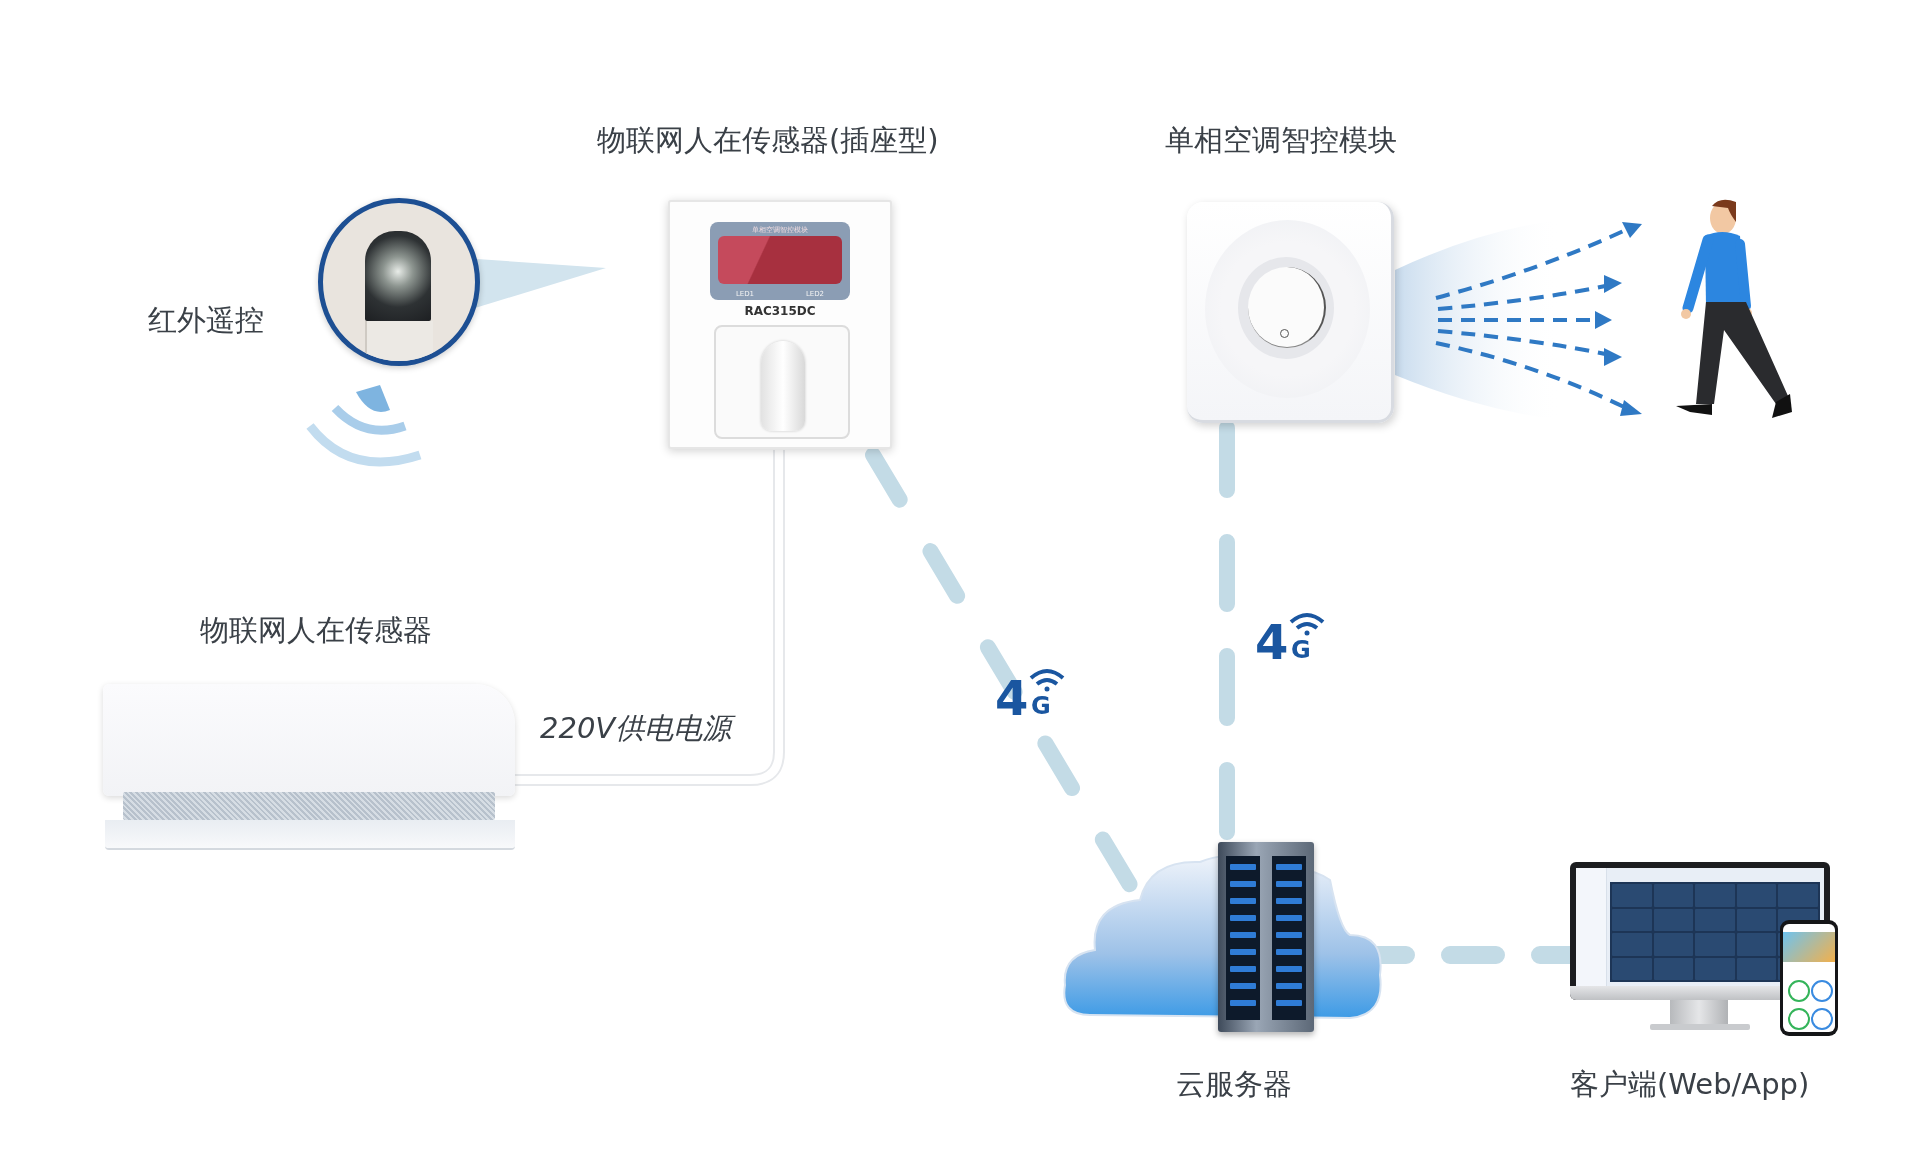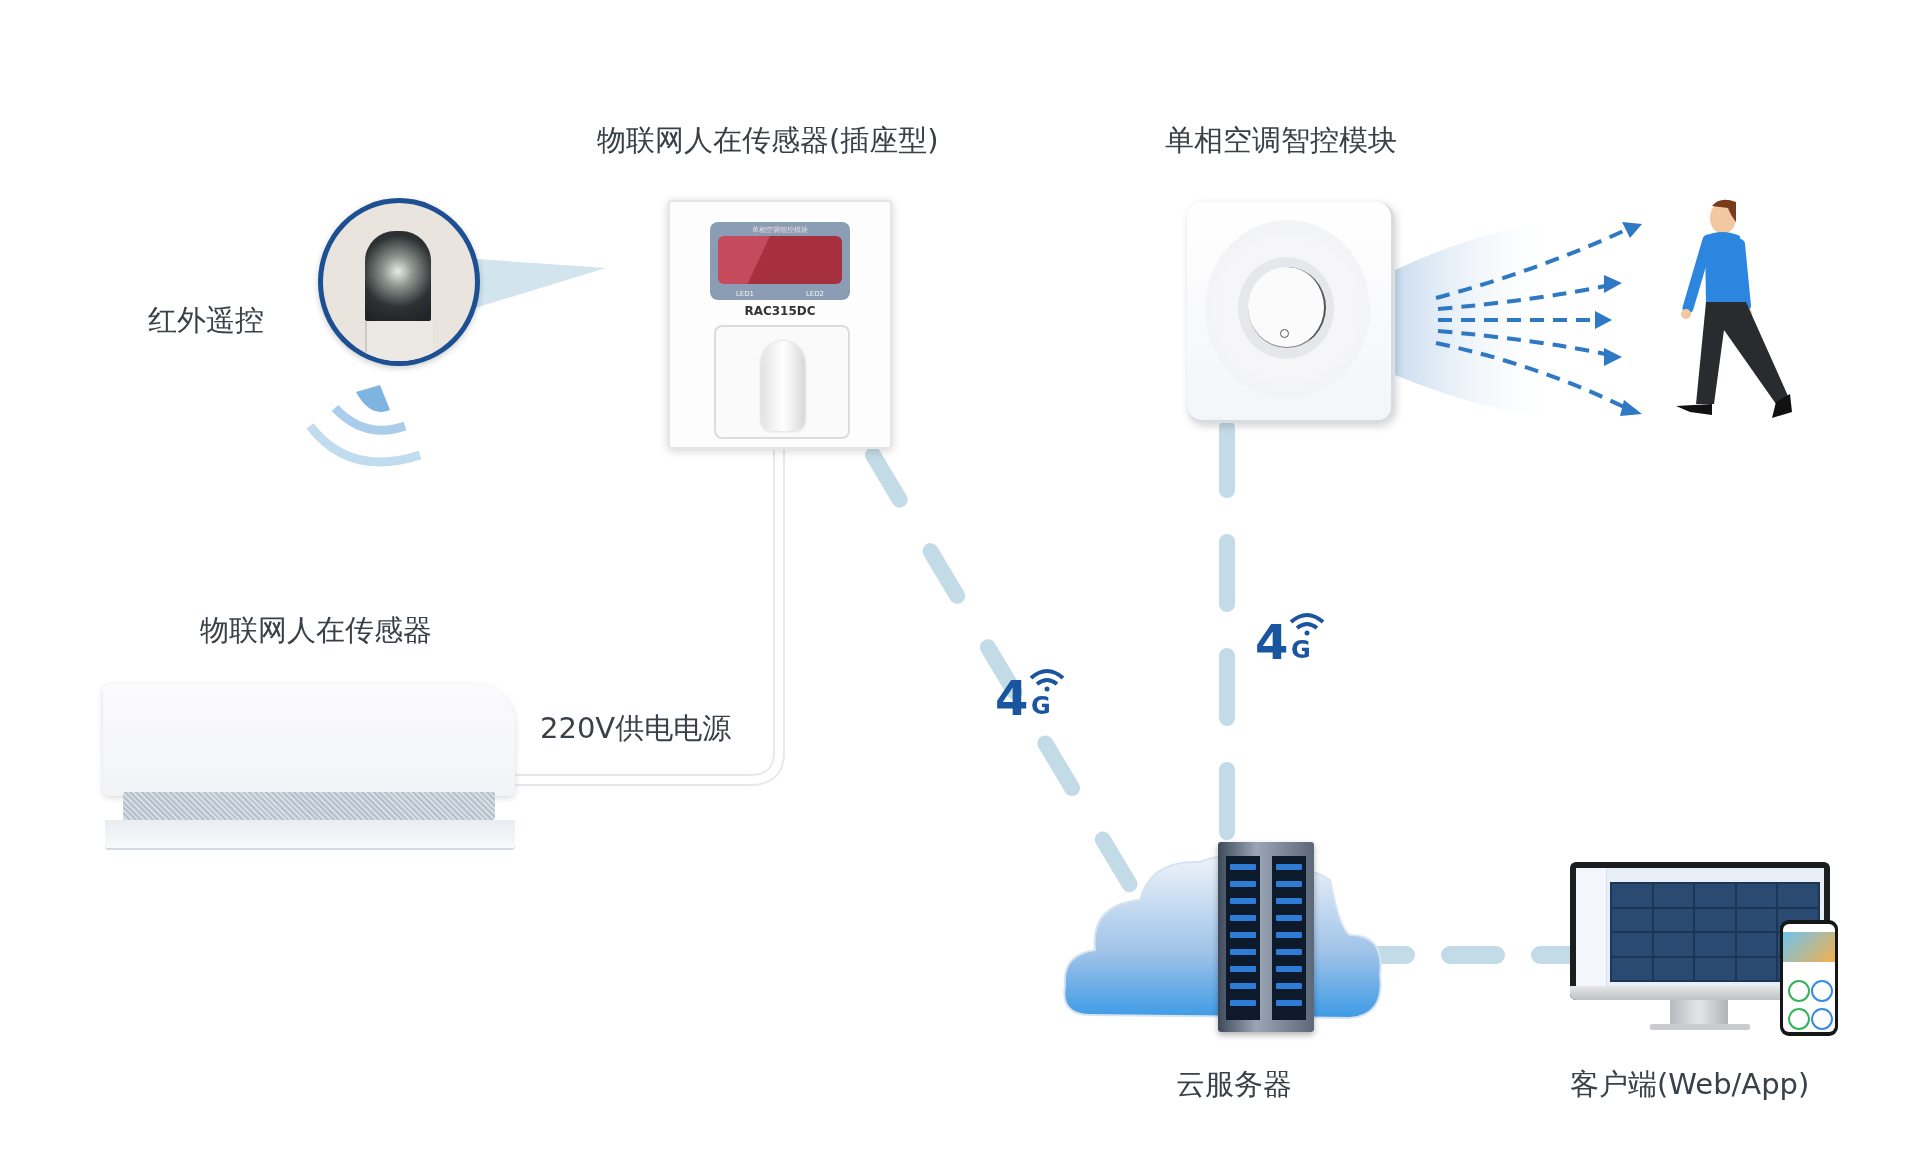--- a/index.html
+++ b/index.html
@@ -123,21 +123,21 @@
     <path d="M1706,302 L1746,302 L1788,396 L1776,404 L1724,330 L1714,404 L1696,404 Z" fill="#2a2b2e"></path>
     <path d="M1676,406 L1712,404 L1712,415 L1690,412 Z" fill="#111"></path>
     <path d="M1776,402 L1790,394 L1792,412 L1772,418 Z" fill="#111"></path>
   </g>
 </svg>
 
 <div class="label" style="left:148px;top:270px;margin-top:36px;">红外遥控</div>
 <div class="label" style="left:597px;top:126px;">物联网人在传感器(插座型)</div>
 <div class="label" style="left:1165px;top:126px;">单相空调智控模块</div>
 <div class="label" style="left:200px;top:616px;">物联网人在传感器</div>
-<div class="label" style="left:540px;top:714px;">220V供电电源</div>
+<div class="label" style="left:540px;top:714px;font-style:italic;">220V供电电源</div>
 <div class="label" style="left:1176px;top:1070px;">云服务器</div>
 <div class="label" style="left:1570px;top:1070px;">客户端(Web/App)</div>
 
 <div class="ir-circle">
   <div class="ir-led"></div>
   <div class="ir-base"></div>
 </div>
 
 <div class="module">
   <div class="display">

